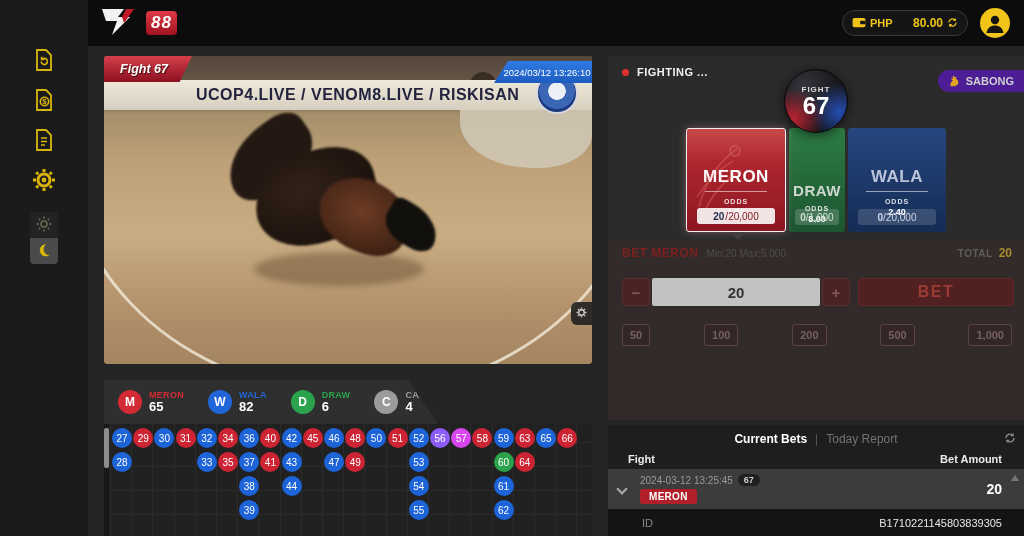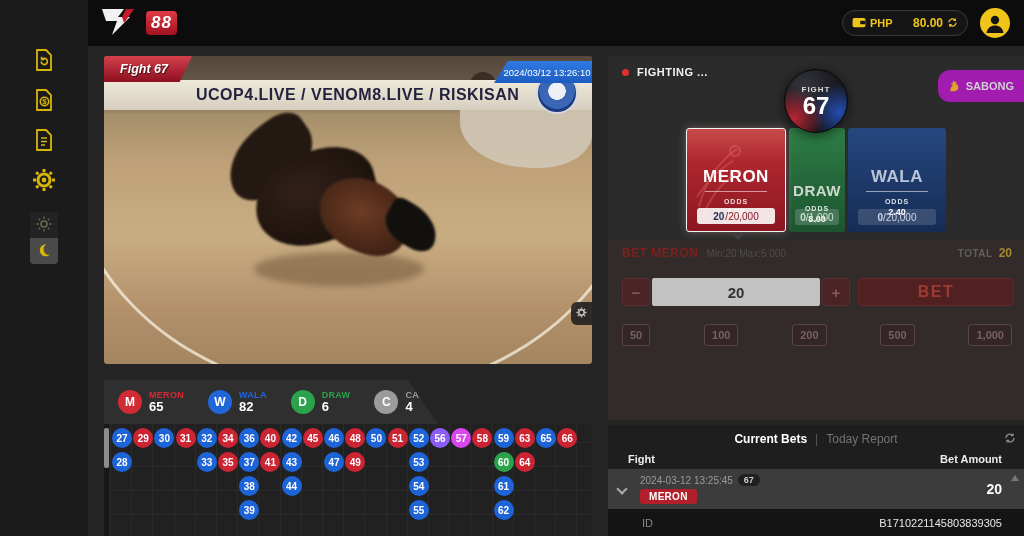--- a/index.html
+++ b/index.html
@@ -49,30 +49,30 @@
   .sum-circle { width:24px; height:24px; border-radius:50%; color:#fff; font-weight:bold; font-size:12px; display:flex; align-items:center; justify-content:center; }
   .sum-label { font-size:9px; font-weight:bold; letter-spacing:.3px; }
   .sum-count { font-size:13px; font-weight:bold; color:#fff; line-height:1.05; }
 
   
   .grid-area { position:absolute; left:104px; top:424px; width:488px; height:112px; background:#212121; overflow:hidden; }
   .grid-lines { position:absolute; inset:0;
     background-image:repeating-linear-gradient(90deg, transparent 0 20.2px, #2b2b2b 20.2px 21.2px),
                      repeating-linear-gradient(0deg, transparent 0 23px, #2b2b2b 23px 24px);
     background-position:7px 2px; }
-  .dot { position:absolute; width:20px; height:20px; border-radius:50%; color:#fff; font-size:10px; font-weight:bold; display:flex; align-items:center; justify-content:center; }
+  .dot { position:absolute; width:20px; height:20px; border-radius:50%; color:#fff; font-size:10px; font-weight:normal; display:flex; align-items:center; justify-content:center; }
   .grid-scroll { position:absolute; left:0; top:0; width:5px; height:112px; background:#181818; }
   .grid-thumb { position:absolute; left:0; top:4px; width:5px; height:40px; background:#8d8d8d; border-radius:2px; cursor:pointer; }
 
   
   .right-panel { position:absolute; left:608px; top:56px; width:416px; height:364px; background:#2b2b2b; border-radius:3px; }
   .status-row { position:absolute; left:14px; top:10px; display:flex; align-items:center; gap:8px; }
   .status-dot { width:7px; height:7px; border-radius:50%; background:#e03030; }
   .status-text { color:#f2f2f2; font-weight:bold; font-size:11px; letter-spacing:.5px; }
-  .sabong-badge { position:absolute; right:0; top:14px; height:32px; background:#a21caf; border:none; border-radius:12px 0 0 12px; display:flex; align-items:center; gap:5px; padding:0 10px 0 8px; color:#cfcfcf; font-weight:bold; font-size:11px; cursor:pointer; }
+  .sabong-badge { position:absolute; right:0; top:14px; height:22px; background:#4c1d95; border:none; border-radius:12px 0 0 12px; display:flex; align-items:center; gap:5px; padding:0 10px 0 8px; color:#cfcfcf; font-weight:bold; font-size:11px; cursor:pointer; }
   .fight-circle { position:absolute; left:176px; top:13px; width:64px; height:64px; border-radius:50%; z-index:4;
     background:radial-gradient(circle at 14% 78%, rgba(214,38,54,.85), rgba(214,38,54,0) 42%),
                radial-gradient(circle at 88% 68%, rgba(40,90,215,.8), rgba(40,90,215,0) 42%),
                radial-gradient(circle at 32% 26%, #35353d 0%, #1a1a20 48%, #0d0d11 100%);
     border:1px solid #050505; box-shadow:0 2px 12px rgba(0,0,0,.6);
     display:flex; flex-direction:column; align-items:center; justify-content:center; }
   .fc-word { font-size:8px; letter-spacing:1px; color:#ddd; font-weight:bold; }
   .fc-num { font-size:24px; font-weight:bold; color:#fff; line-height:1; }
   .cards-row { position:absolute; left:0; top:72px; width:416px; display:flex; justify-content:center; align-items:flex-start; gap:3px; }
   .card { position:relative; height:104px; border-radius:3px; text-align:center; cursor:pointer; border:none; font-family:inherit; }

